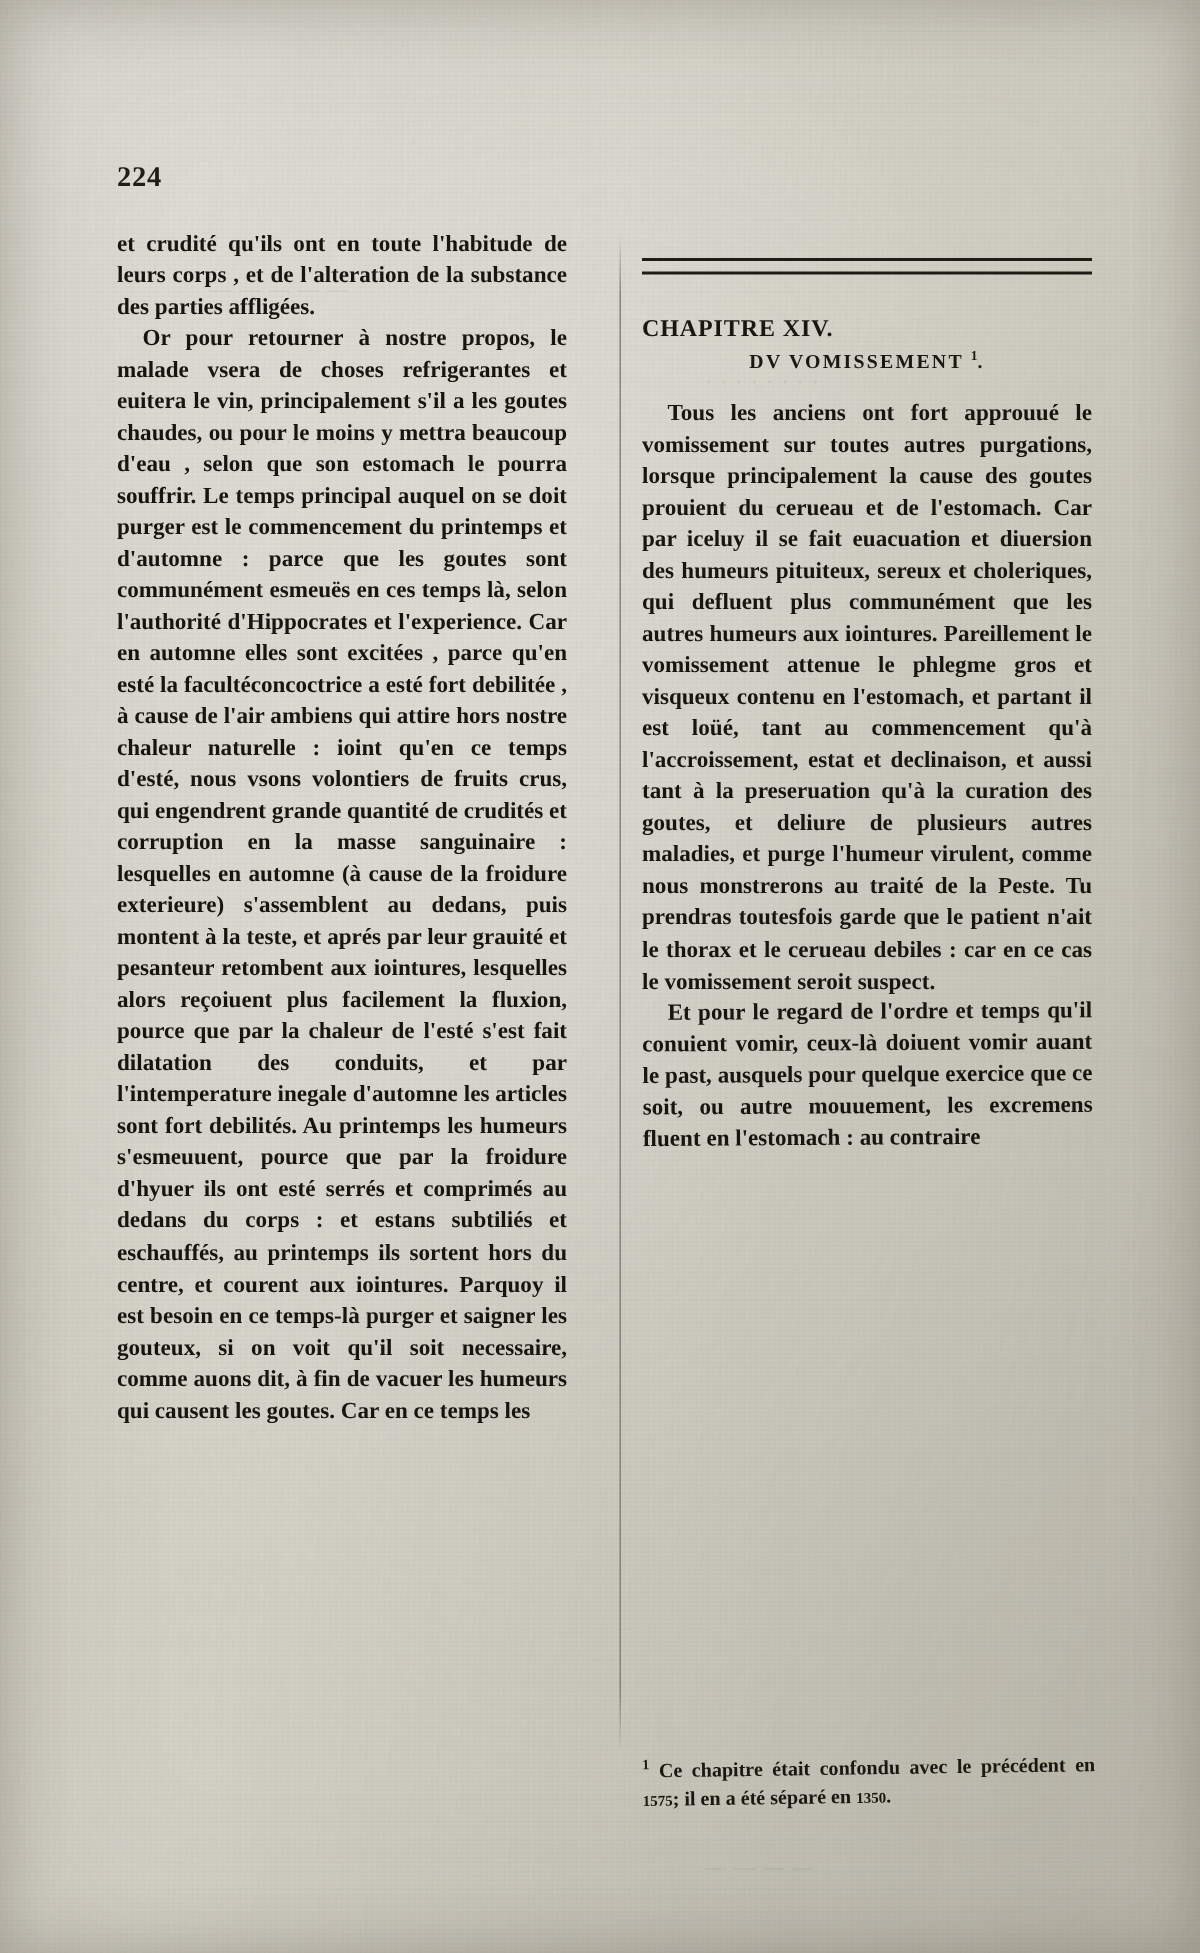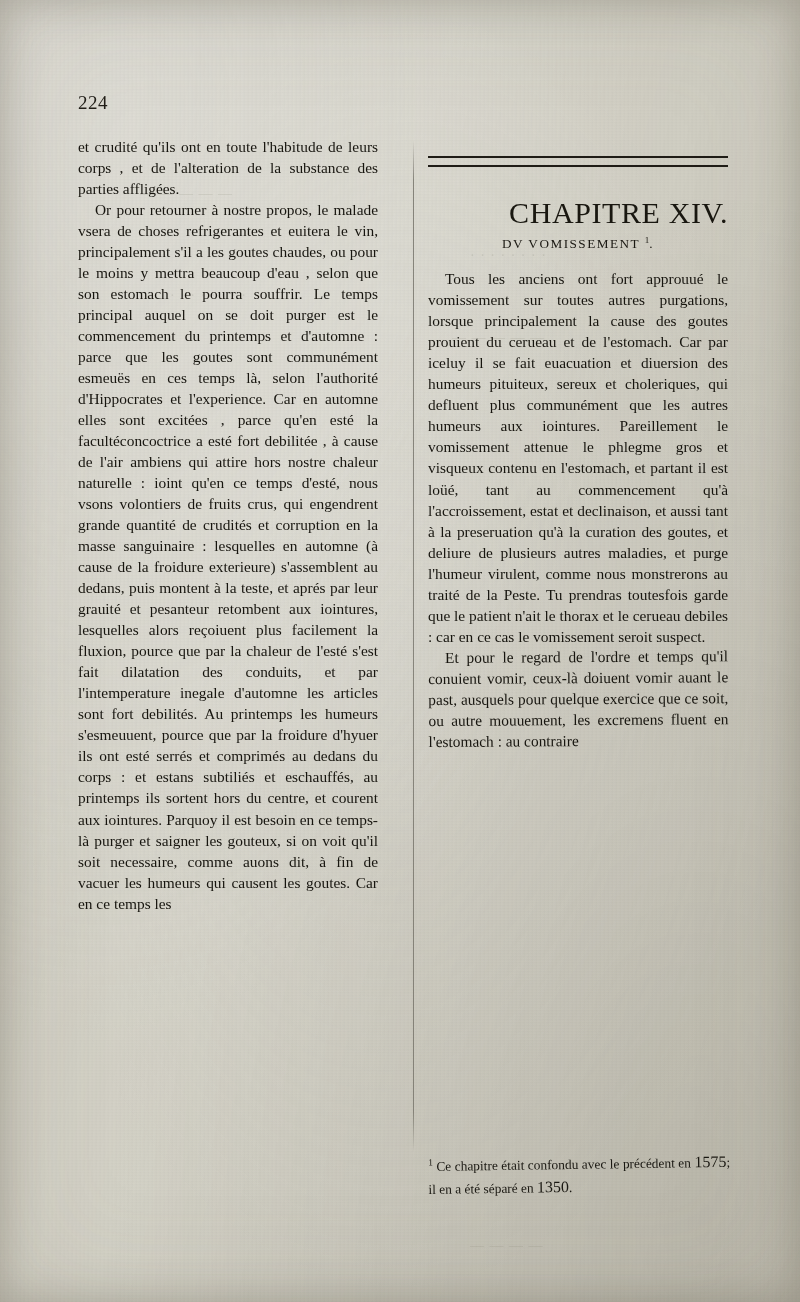--- a/index.html
+++ b/index.html
@@ -34,23 +34,24 @@
     position: absolute;
     inset: 0;
     pointer-events: none;
     background-image:
       repeating-linear-gradient(0deg, rgba(0,0,0,0.022) 0px, rgba(0,0,0,0) 2px, rgba(0,0,0,0.016) 3px),
       repeating-linear-gradient(90deg, rgba(0,0,0,0.018) 0px, rgba(0,0,0,0) 2px, rgba(0,0,0,0.014) 4px);
     mix-blend-mode: multiply;
   }
   .sheet {
     position: absolute;
-    left: 0; top: 0;
+    left: 0; top: 16px;
     width: 800px; height: 986px;
     z-index: 3;
+    font-weight: bold;
   }
 
   
   .running-head {
     position: absolute;
     left: 78px;
     top: 92px;
     width: 660px;
     height: 22px;
   }
@@ -110,22 +111,22 @@
 
   
   .dbl-rule {
     margin: 20px 0 0 0;
     height: 7px;
     border-top: 2.4px solid #1f1c16;
     border-bottom: 2.4px solid #1f1c16;
   }
   .chapter-title {
     margin-top: 26px;
-    text-align: right;
-    font-size: 30px;
+    text-align: left;
+    font-size: 16px;
     letter-spacing: 0.6px;
     text-indent: 0;
     color: #191710;
   }
   .section-title {
     text-align: center;
     font-size: 13.2px;
     letter-spacing: 1.5px;
     text-transform: uppercase;
     text-indent: 0;
@@ -152,21 +153,21 @@
     line-height: 1.42;
     text-align: justify;
     transform: rotate(-0.8deg);
     transform-origin: left top;
     color: #1a1812;
   }
   .footnote sup {
     font-size: 9.5px;
   }
   .footnote .sc {
-    font-size: 16px;
+    font-size: 10px;
   }
 
   
   .ghost {
     position: absolute;
     z-index: 2;
     color: rgba(60,56,44,0.10);
     font-size: 14px;
     letter-spacing: 1px;
     pointer-events: none;

